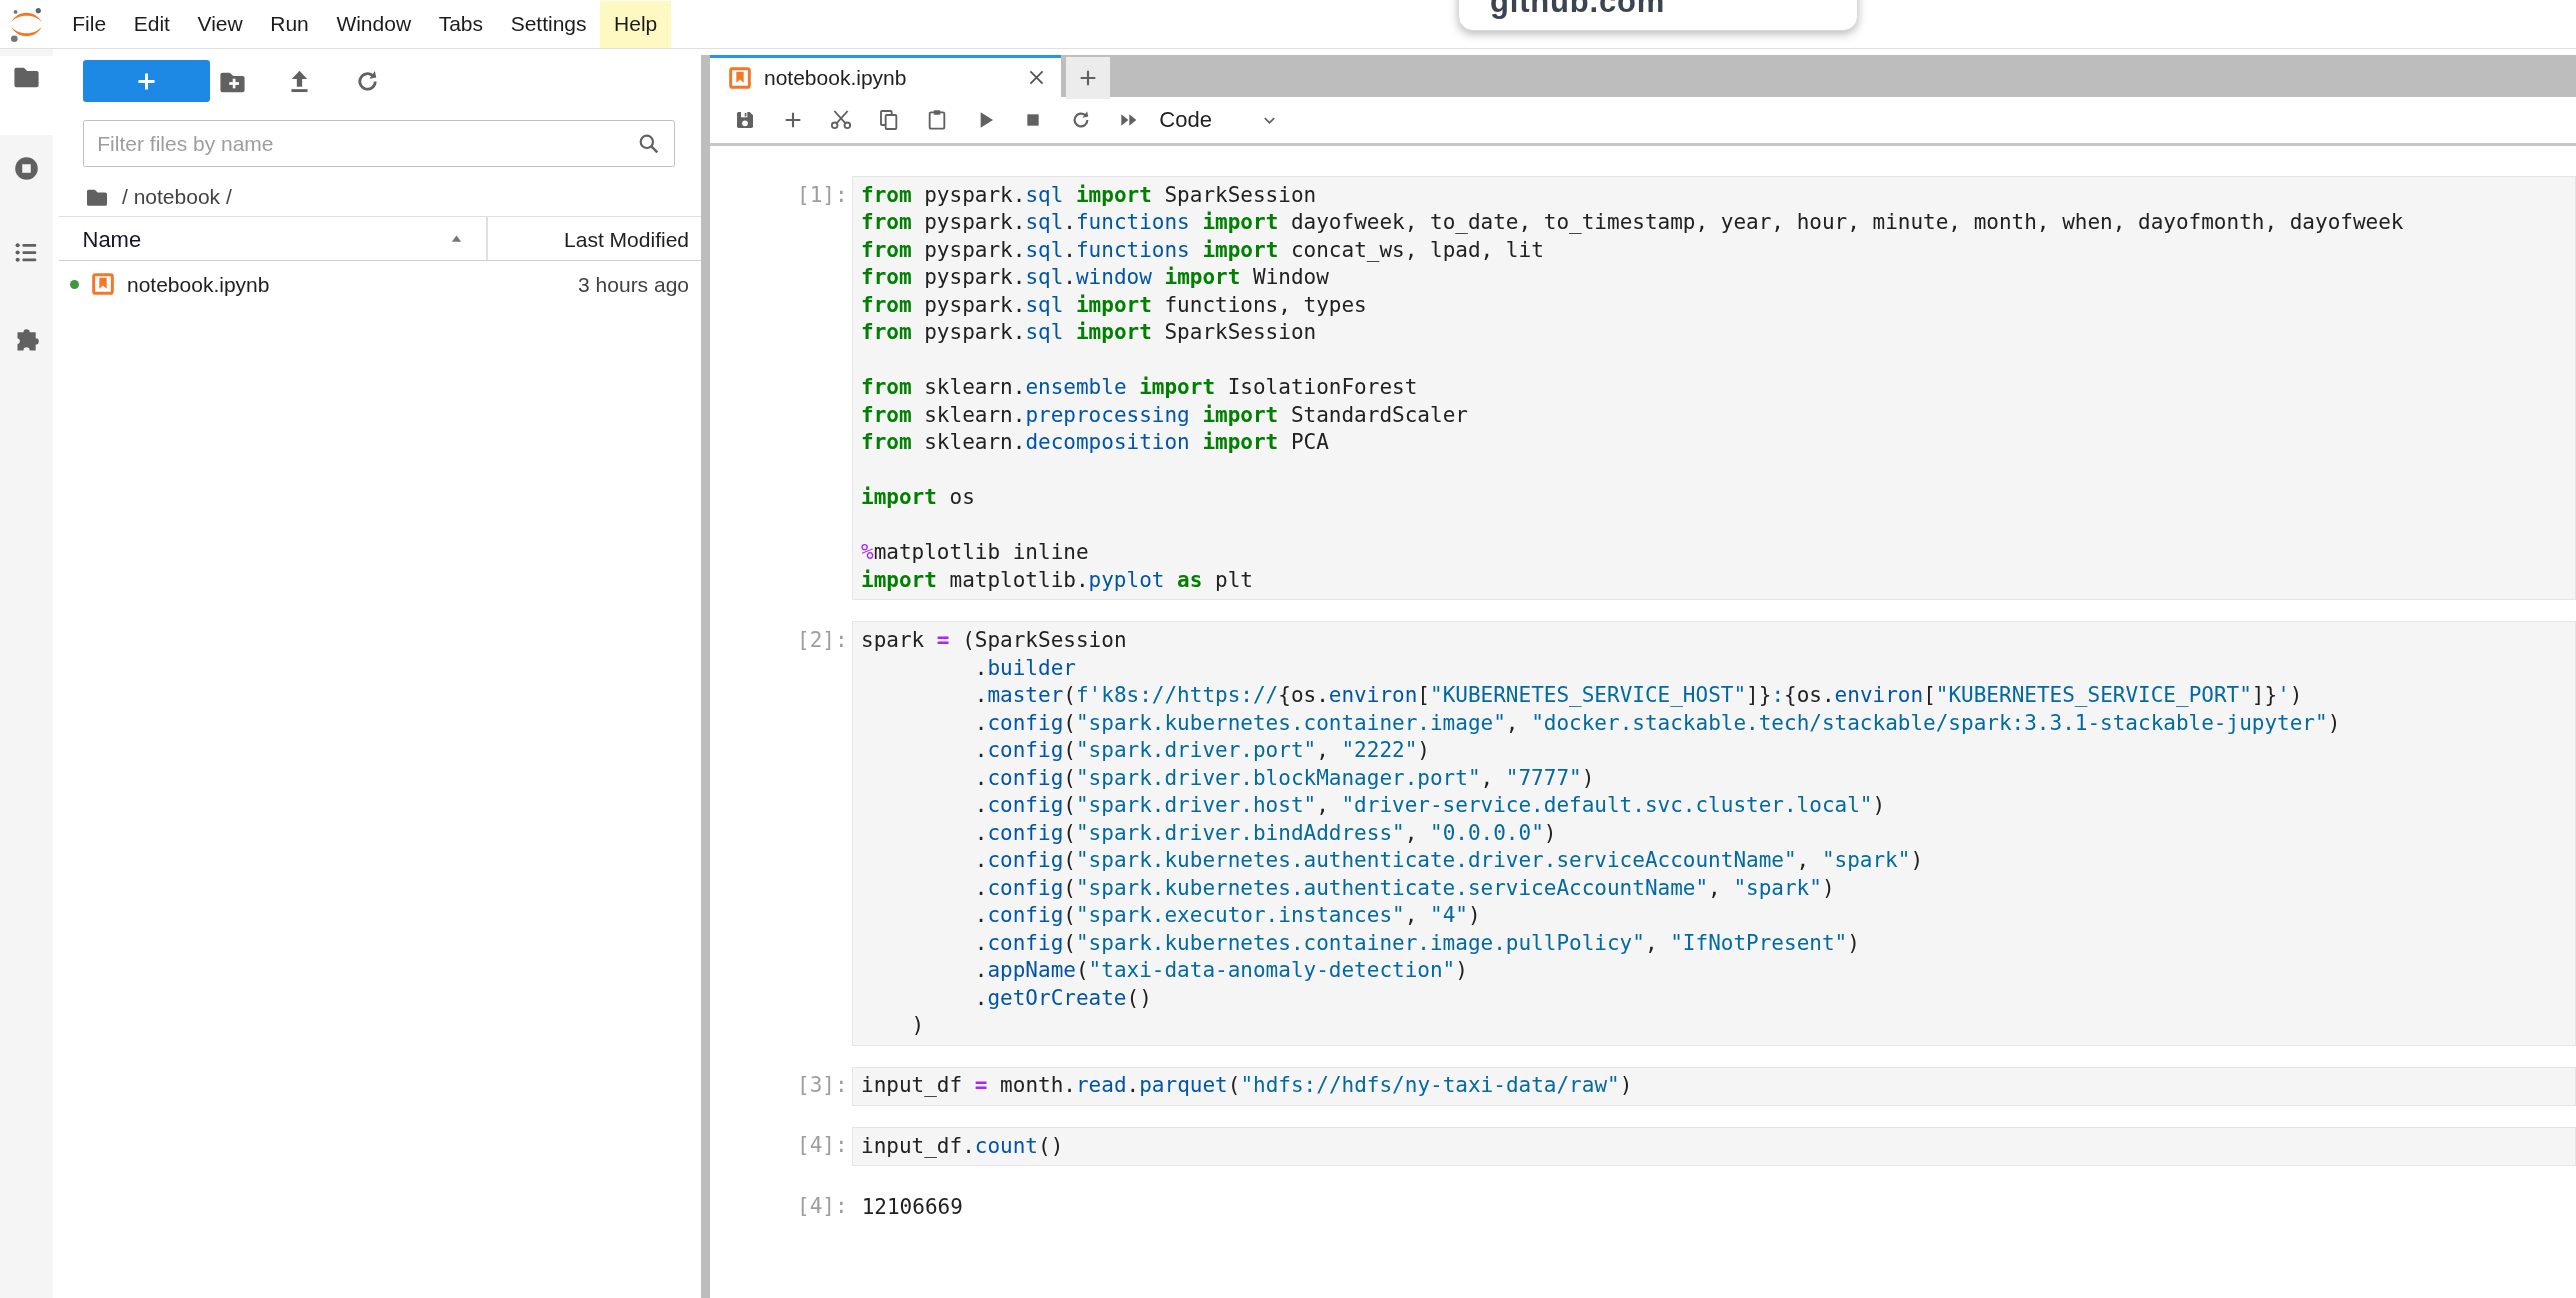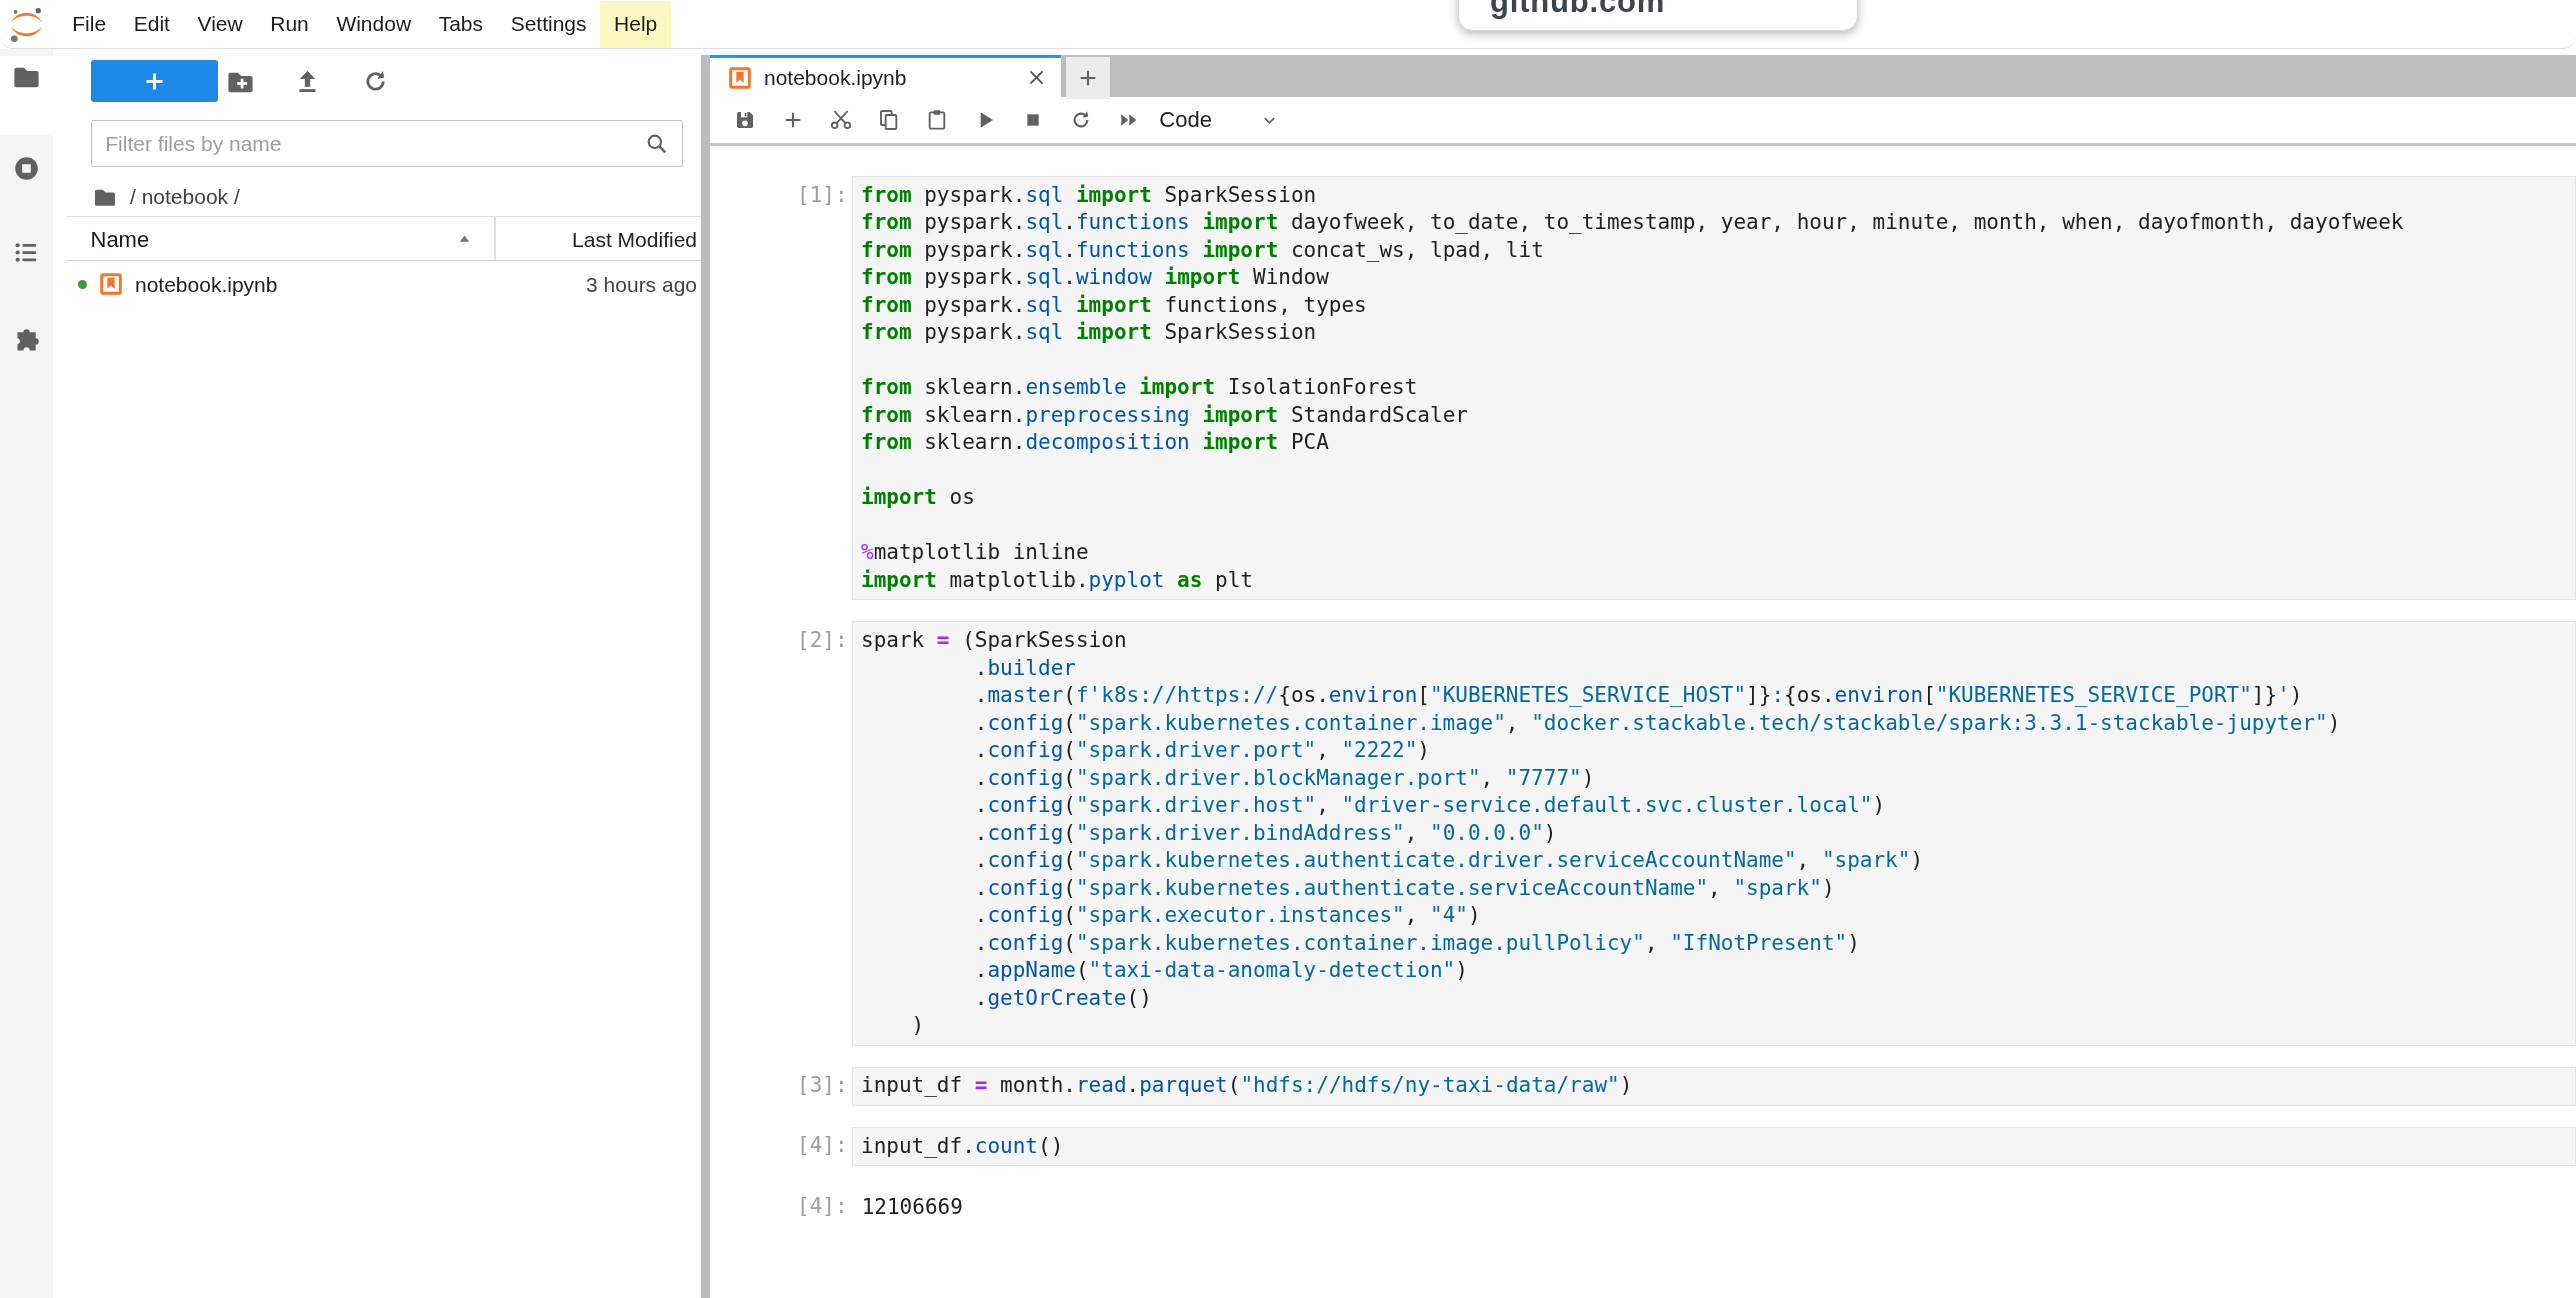--- a/index.html
+++ b/index.html
@@ -8,21 +8,21 @@
     position:relative; overflow:hidden; background:#ffffff;
     font-family:"Liberation Sans", sans-serif; color:#212121;
   }
   .ico { display:inline-flex; align-items:center; justify-content:center; }
   .ico svg { display:block; }
 
   
   .menubar {
     position:absolute; left:0; top:0; width:2576px; height:49px;
     background:#ffffff; border-bottom:1.6px solid #e0e0e0;
-    display:flex; align-items:center; z-index:20;border-radius:13px;
+    display:flex; align-items:center; z-index:20;
   }
   .logo { width:39px; height:39px; margin:0 13px 0 6.5px; }
   .menu-item {
     font-size:21px; color:#1c1c1c; padding:0 13.8px; height:47px;
     display:flex; align-items:center; cursor:default;
   }
   .menu-item.active { background:#fef9c3; }
 
   
   .popup {
@@ -38,21 +38,21 @@
   
   .activitybar {
     position:absolute; left:0; top:49px; width:53px; bottom:0;
     background:#f5f5f5; z-index:10;
   }
   .activity-active-bg { position:absolute; left:0; top:6.5px; width:53px; height:79px; background:#ffffff; }
   .activity-tab { position:absolute; left:12px; width:29px; height:29px; }
 
   
   .filebrowser {
-    position:absolute; left:67px; top:49px; width:647px; bottom:0;
+    position:absolute; left:59px; top:49px; width:647px; bottom:0;
     background:#ffffff; z-index:10;
   }
   .fb-new-btn {
     position:absolute; left:23.5px; top:11.3px; width:127px; height:42px;
     border-radius:3.2px; display:flex; align-items:center; justify-content:center;
   }
   .fb-tb-icon { position:absolute; top:18px; width:29px; height:29px; }
   .fb-filter {
     position:absolute; left:23.5px; top:71px; width:592px; height:47px;
     border:1.6px solid #c0c0c0; border-radius:2.4px; background:#fff;

